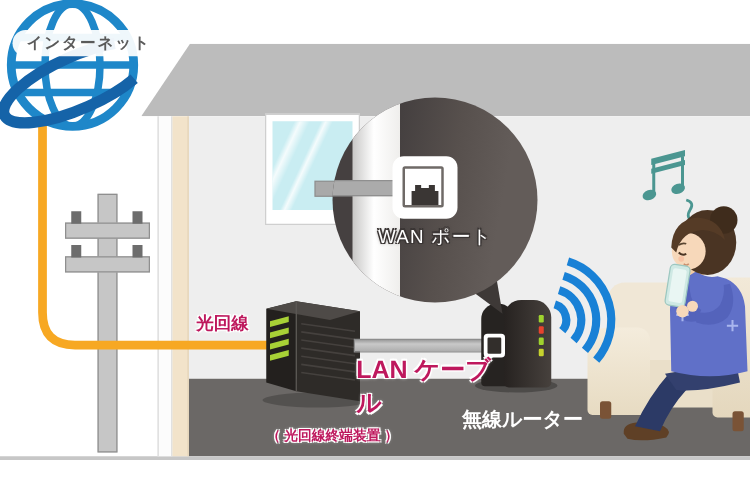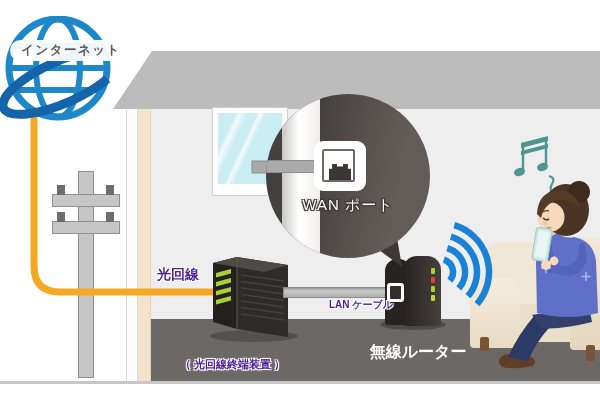--- a/index.html
+++ b/index.html
@@ -1,17 +1,17 @@
 <!DOCTYPE html>
 <html><head>
 <meta charset="utf-8">
 <style>
   html,body{margin:0;padding:0;background:#fff;}
   .stage{position:relative;width:600px;height:368px;overflow:hidden;background:#fff;
-         font-family:"Liberation Sans",sans-serif;margin-top:16px;}
+         font-family:"Liberation Sans",sans-serif;}
   .abs{position:absolute;}
   
   .roof{left:0;top:0;width:600px;height:400px;background:#bcbcbc;
         clip-path:polygon(152px 35px,600px 35px,600px 93px,113px 93px);}
   .wall-inner{left:151px;top:93px;width:449px;height:210px;background:#eeeeee;}
   .floor{left:151px;top:303px;width:449px;height:62px;background:#6b6866;}
   .ground{left:0;top:365px;width:600px;height:35px;background:#c7c7c7;}
   .wall-white{left:126px;top:93px;width:12px;height:272px;background:#fcfcfc;
               border-left:1px solid #d8d8d8;border-right:1px solid #d8d8d8;box-sizing:border-box;}
   .wall-beige{left:138px;top:93px;width:13px;height:272px;background:#f2e3ca;
@@ -70,26 +70,26 @@
   .sofa-back{left:486px;top:226px;width:114px;height:76px;background:#f0e7d6;
              border-radius:14px 0 0 0;}
   .sofa-arm-r{left:570px;top:222px;width:30px;height:112px;
               background:linear-gradient(180deg,#f2e9d8,#e4d7bd);border-radius:14px 0 0 4px;}
   .sofa-arm-l{left:470px;top:262px;width:50px;height:70px;
               background:linear-gradient(180deg,#f4ecdc,#e7dbc2);border-radius:16px 10px 4px 4px;}
   .sofa-seat{left:486px;top:288px;width:102px;height:38px;background:#eadfc9;border-radius:6px;}
   .leg{width:9px;height:14px;background:#7a5336;border-radius:2px;}
   .leg-l{left:480px;top:321px;} .leg-r{left:586px;top:329px;height:16px;}
   
-  .olabel{font-weight:bold;color:#4c1d95;
+  .olabel{font-weight:bold;color:#be185d;
           text-shadow:-1px -1px 0 #fff,1px -1px 0 #fff,-1px 1px 0 #fff,1px 1px 0 #fff,0 0 3px #fff;}
   .lbl-fiber{left:157px;top:250px;font-size:14px;}
-  .lbl-lan{left:285px;top:282px;width:108px;text-align:right;font-size:10px;}
+  .lbl-lan{left:285px;top:282px;width:108px;text-align:left;font-size:20px;}
   .lbl-onu{left:198px;top:322px;width:104px;text-align:center;font-size:17px;letter-spacing:1px;}
-  .lbl-onusub{left:180px;top:341px;width:140px;text-align:left;font-size:11px;}
+  .lbl-onusub{left:196px;top:341px;width:140px;text-align:center;font-size:11px;}
   .lbl-router{left:362px;top:326px;width:112px;text-align:center;font-size:16px;
               font-weight:bold;color:#fff;}
 </style>
 </head>
 <body>
 
 <div class="stage">
 
   <div class="abs roof"></div>
   <div class="abs wall-inner"></div>

